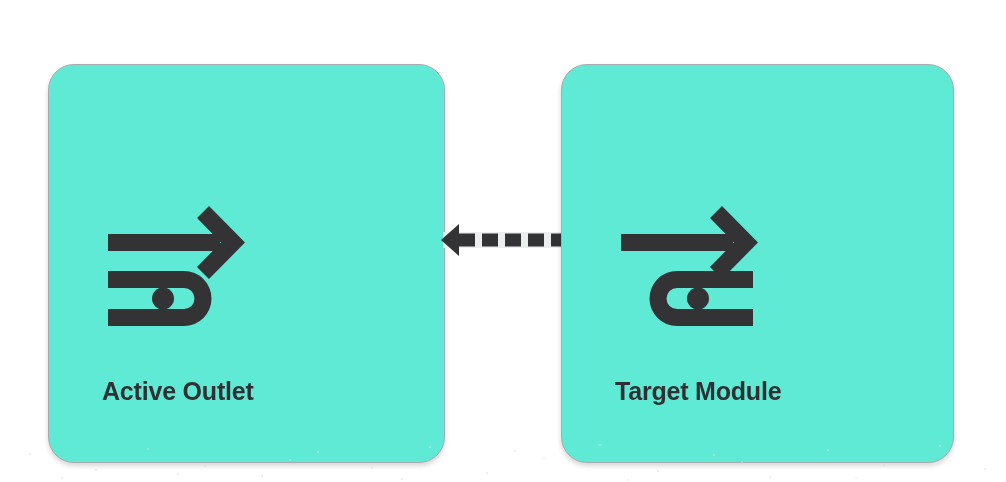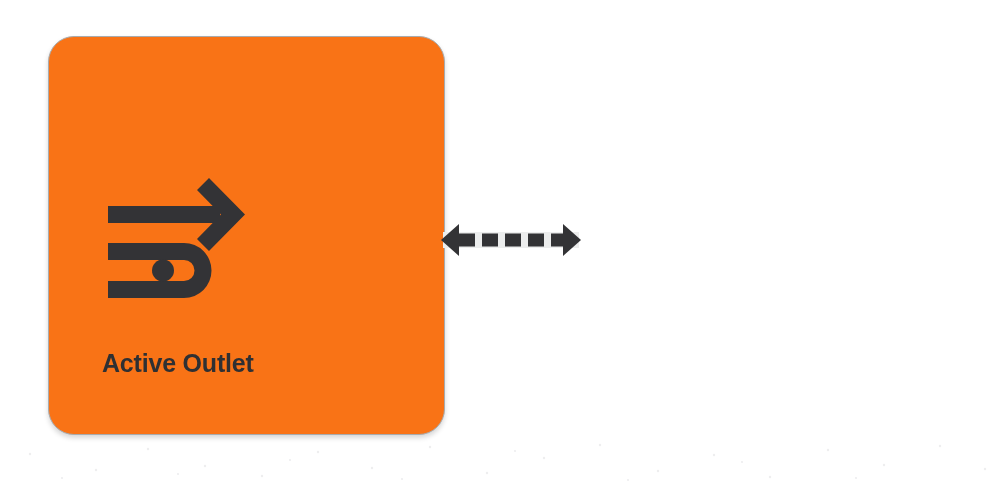--- a/index.html
+++ b/index.html
@@ -16,27 +16,28 @@
   #canvas {
     position: relative;
     width: 1006px;
     height: 482px;
     background: #ffffff;
   }
 
   
   .node-card {
     position: absolute;
-    background: #f97316;
+    background: #5eead4;
     border: 1.5px solid #a8abae;
     border-radius: 26px;
     box-shadow: 0 3px 5px rgba(0,0,0,0.16);
     display: flex;
     flex-direction: column;
     justify-content: flex-start;
+    margin-top: 28px;
   }
 
   .node-card.source {
     left: 48px;
     top: 36px;
     width: 397px;
     height: 399px;
   }
 
   .node-card.target {
@@ -123,20 +124,43 @@
       <rect x="6" y="16" width="136" height="16" fill="#eceded"></rect>
 
       <path d="M22 8 L4 24 L22 40 Z" fill="#333336"></path>
 
       <path d="M126 8 L144 24 L126 40 Z" fill="#333336"></path>
 
       <line x1="22" y1="24" x2="127" y2="24" stroke="#333336" stroke-width="13" stroke-dasharray="16 7"></line>
     </svg>
   </div>
 
+  <div class="node-card target">
+
+    <div class="node-icon">
+      <svg viewBox="0 0 148 130" xmlns="http://www.w3.org/2000/svg">
+        <g fill="#333336">
+
+          <rect x="2" y="36" width="112" height="17"></rect>
+
+          <path d="M103 8 L91 20 L115 44.5 L91 69 L103 81 L139 44.5 Z"></path>
+
+          <g transform="translate(148,0) scale(-1,1)">
+            <rect x="14" y="73" width="72" height="17"></rect>
+            <rect x="14" y="111" width="72" height="17"></rect>
+            <path d="M82 73 H90 A27 27 0 0 1 90 128 H82 V111 H90 A10 10 0 0 0 90 90 H82 Z"></path>
+            <path d="M67 82 A18.5 18.5 0 1 0 67 119 A18.5 18.5 0 0 1 67 82 Z"></path>
+            <circle cx="69" cy="100.5" r="11"></circle>
+          </g>
+        </g>
+      </svg>
+    </div>
+
+    <div class="node-label">Target Module</div>
+  </div>
 
   <svg class="speckle" viewBox="0 0 1006 42" xmlns="http://www.w3.org/2000/svg">
     <g fill="#dcdcdf">
       <circle cx="30" cy="14" r="1.2"></circle>
         <circle cx="96" cy="30" r="1.2"></circle>
       <circle cx="148" cy="9" r="1.2"></circle>
         <circle cx="205" cy="26" r="1.2"></circle>
       <circle cx="262" cy="36" r="1.2"></circle>
         <circle cx="318" cy="12" r="1.2"></circle>
       <circle cx="372" cy="28" r="1.2"></circle>

